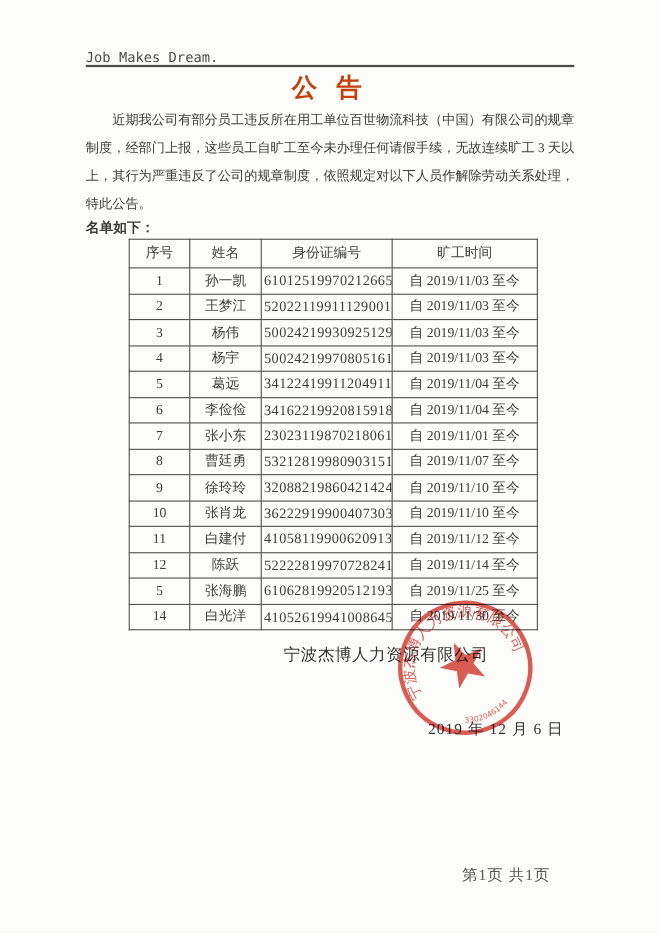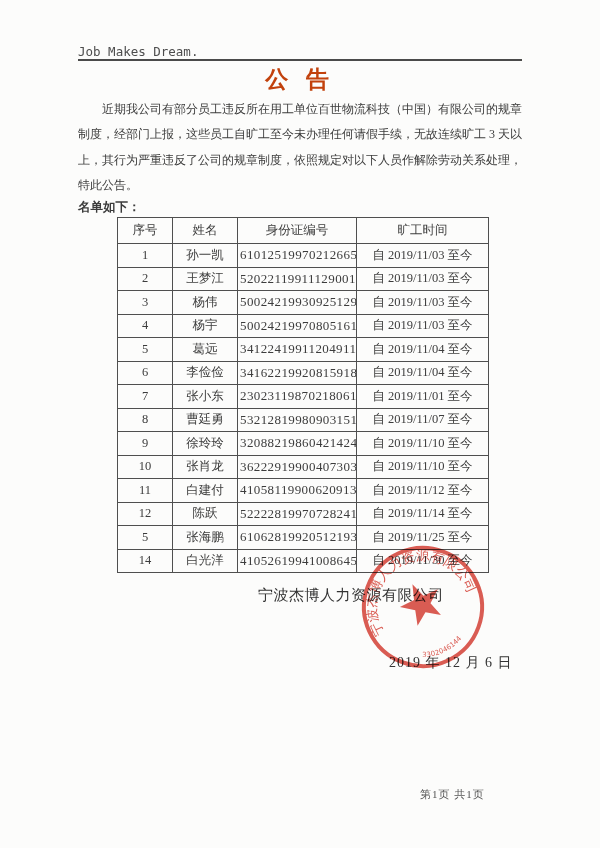--- a/index.html
+++ b/index.html
@@ -72,21 +72,21 @@
   .seal-svg {
     position:absolute; left:348px; top:532px;
     width:150px; height:150px;
     mix-blend-mode:multiply;
     opacity:0.88;
     pointer-events:none;
   }
   
   .doc-footer {
     position:absolute; left:420px; top:787px;
-    font-size:11px; color:#555; letter-spacing:1px;
+    font-size:14px; color:#555; letter-spacing:1px;
   }
 </style>
 </head>
 <body>
 
 <div class="page">
 
   <div class="doc-header">
     <span>Job Makes Dream.</span>
   </div>

